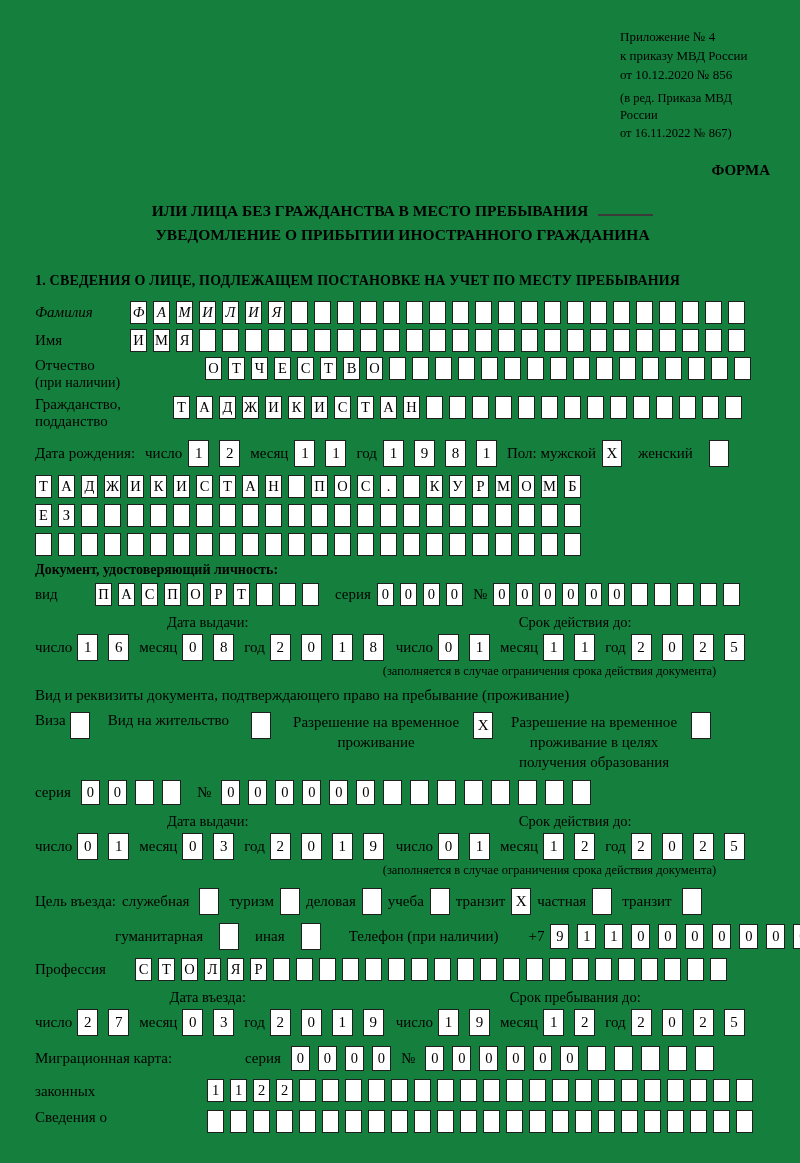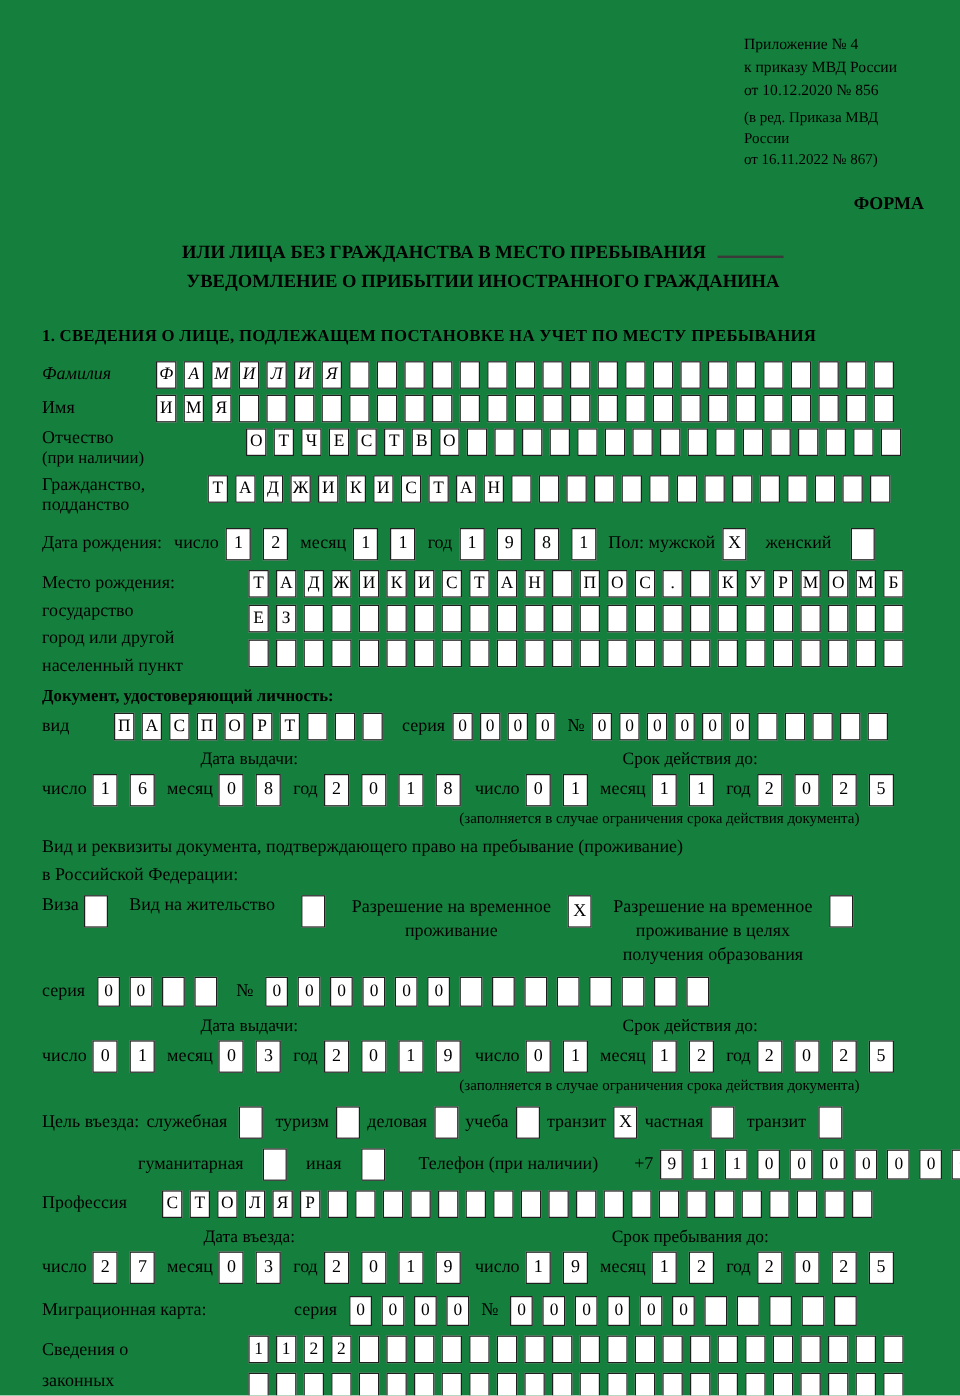--- a/index.html
+++ b/index.html
@@ -233,26 +233,20 @@
         <span class="cell">8</span>
         <span class="cell">1</span>
       </span>
     <span class="lbl gap10">Пол: мужской</span>
     <span class="checkbox gap6">X</span>
     <span class="lbl gap16">женский</span>
     <span class="checkbox gap16"></span>
   </div>
 
   <div class="row top mt8">
-    <div class="lbl w172" style="line-height:23px;">
-      <div>Место рождения:</div>
-      <div>государство</div>
-      <div>город или другой</div>
-      <div>населенный пункт</div>
-    </div>
     <div>
       <div class="cells" style="margin-bottom:6px;">
           <span class="cell">Т</span>
           <span class="cell">А</span>
           <span class="cell">Д</span>
           <span class="cell">Ж</span>
           <span class="cell">И</span>
           <span class="cell">К</span>
           <span class="cell">И</span>
           <span class="cell">С</span>
@@ -412,21 +406,20 @@
               <span class="cell">2</span>
               <span class="cell">5</span>
             </span>
         </span>
       </div>
     </div>
     <div class="dates-note">(заполняется в случае ограничения срока действия документа)</div>
   </div>
 
   <div class="lbl mt8">Вид и реквизиты документа, подтверждающего право на пребывание (проживание)</div>
-  <div class="lbl" style="margin-top:6px;">в Российской Федерации:</div>
 
   <div class="row top resid-row">
     <span class="lbl">Виза</span>
     <span class="checkbox" style="margin-left:4px;"></span>
     <span class="lbl" style="margin-left:18px;">Вид на жительство</span>
     <span class="checkbox" style="margin-left:22px;"></span>
     <span class="resid-opt" style="margin-left:22px;">
       <div>Разрешение на временное</div>
       <div>проживание</div>
     </span>
@@ -660,22 +653,22 @@
         <span class="cell"></span>
         <span class="cell"></span>
         <span class="cell"></span>
         <span class="cell"></span>
         <span class="cell"></span>
       </span>
   </div>
 
   <div class="row top mt8">
     <div class="reps-label">
+      <div>законных</div>
       <div>Сведения о</div>
-      <div>законных</div>
 
     </div>
     <div class="reps-cells">
       <div class="cells">
           <span class="cell">1</span>
           <span class="cell">1</span>
           <span class="cell">2</span>
           <span class="cell">2</span>
           <span class="cell"></span>
           <span class="cell"></span>

